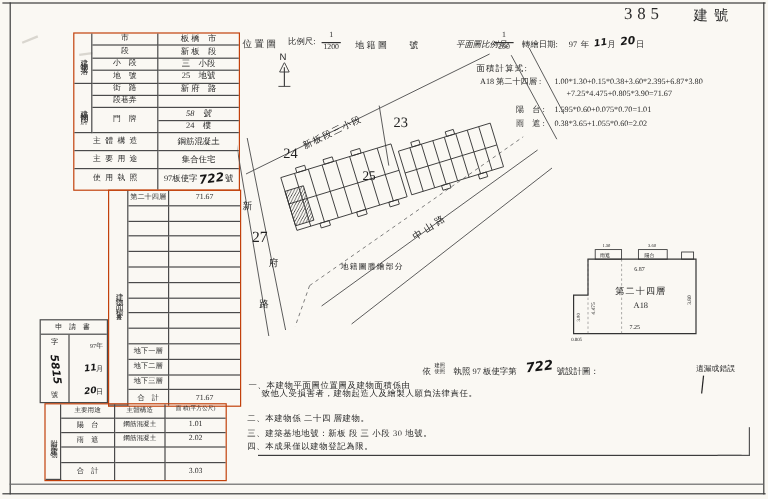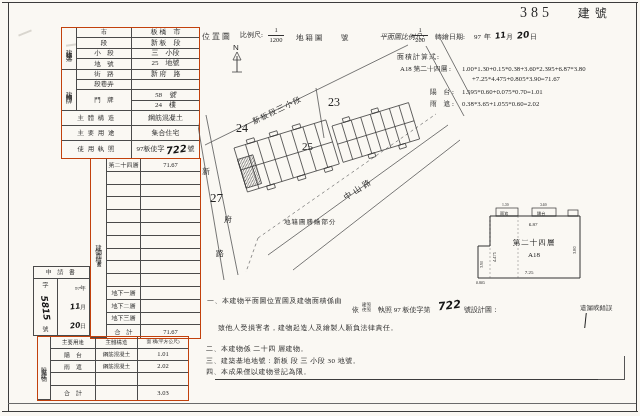--- a/index.html
+++ b/index.html
@@ -271,21 +271,21 @@
     <text transform="translate(15,86) rotate(-90)" font-size="4">3.90</text>
     <text x="8" y="102" font-size="4">0.805</text>
     <text x="34" y="24" font-size="3.8">1.30</text>
     <text x="72" y="24" font-size="3.8">3.60</text>
     <text x="32" y="32.5" font-size="4.2">雨遮</text>
     <text x="69" y="32.5" font-size="4.2">陽台</text>
     <text x="66" y="63" font-size="7.5" text-anchor="middle" letter-spacing="1">第二十四層</text>
     <text x="66" y="75" font-size="7" text-anchor="middle">A18</text>
   </svg>
 
-  <div class="txt" style="left:207px;top:298px;font-size:7px;letter-spacing:0.5px;">一、本建物平面圖位置圖及建物面積係由</div>
+  <div class="txt" style="left:207px;top:318px;font-size:7px;letter-spacing:0.5px;">一、本建物平面圖位置圖及建物面積係由</div>
   <div class="txt" style="left:352px;top:307px;font-size:7px;">依</div>
   <div style="position:absolute;left:362px;top:302px;font-size:4.5px;line-height:1.2;text-align:center;">
     <div>建照</div>
     <div>使照</div>
   </div>
   <div class="txt" style="left:378px;top:307px;font-size:7px;">執照 97 板使字第</div>
   <div class="txt hw" style="left:438px;top:300px;font-size:11px;">722</div>
   <div class="txt" style="left:464px;top:307px;font-size:7px;">號設計圖：</div>
   <div class="txt" style="left:580px;top:305px;font-size:6.5px;">遺漏或錯誤</div>
   <div class="vl" style="left:585px;top:313px;height:15px;background:#222;transform:rotate(6deg);"></div>

